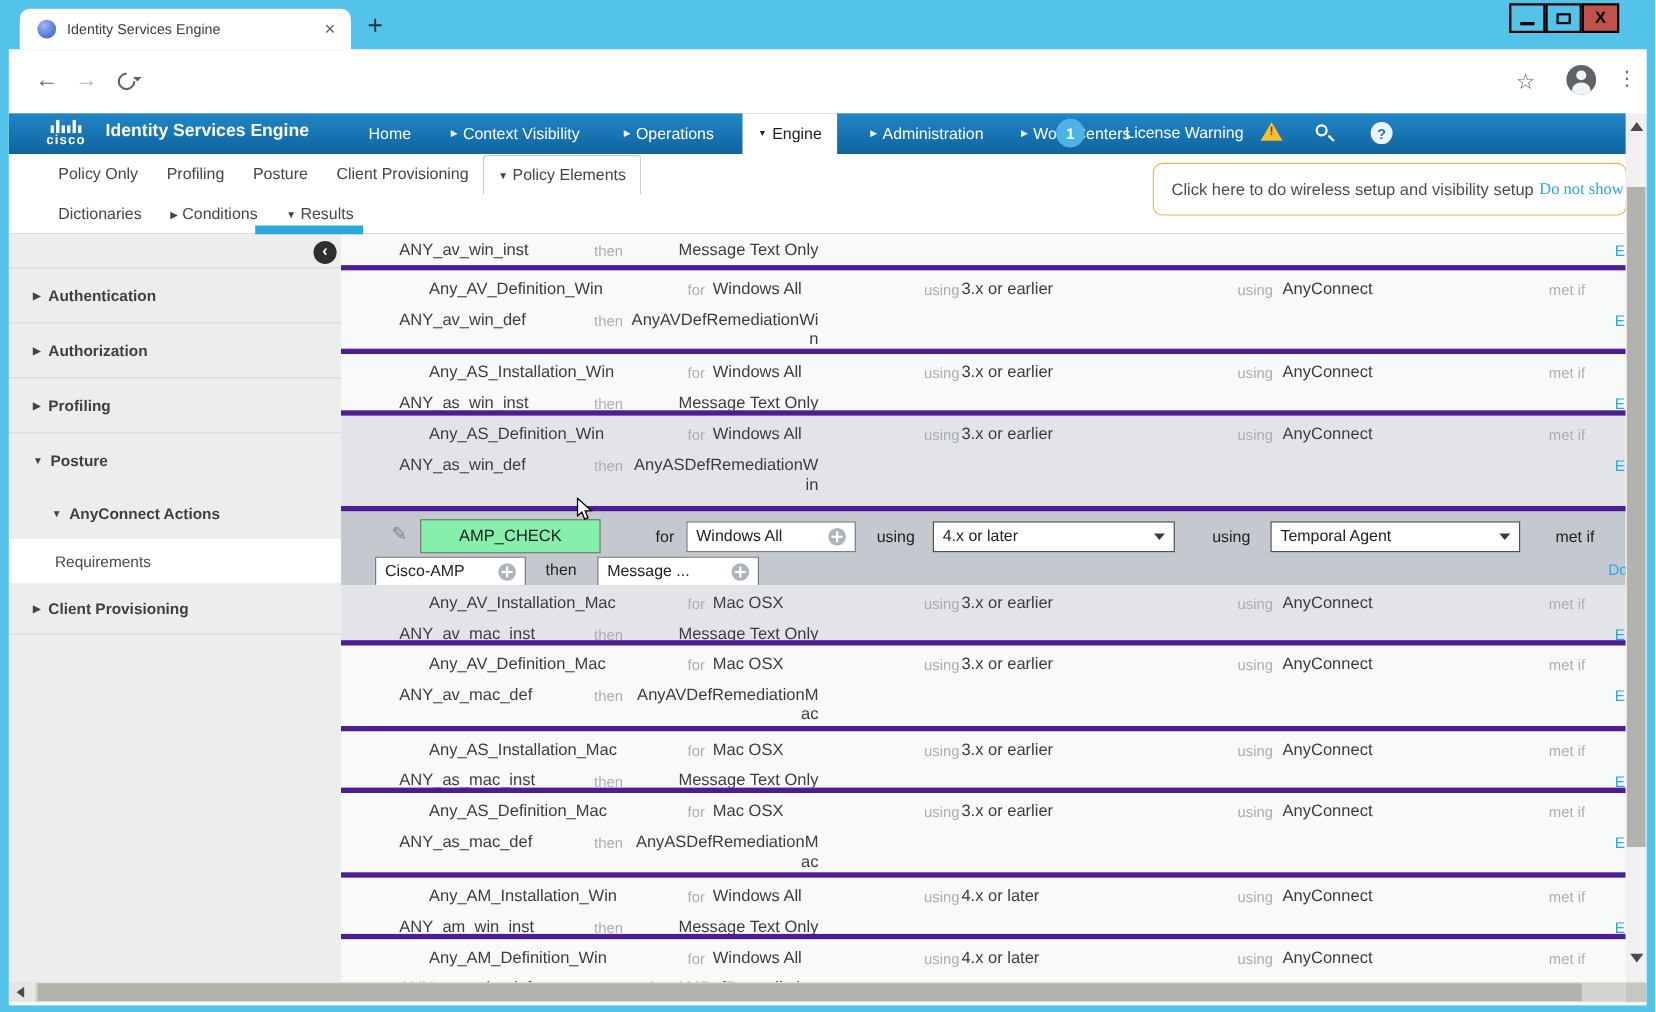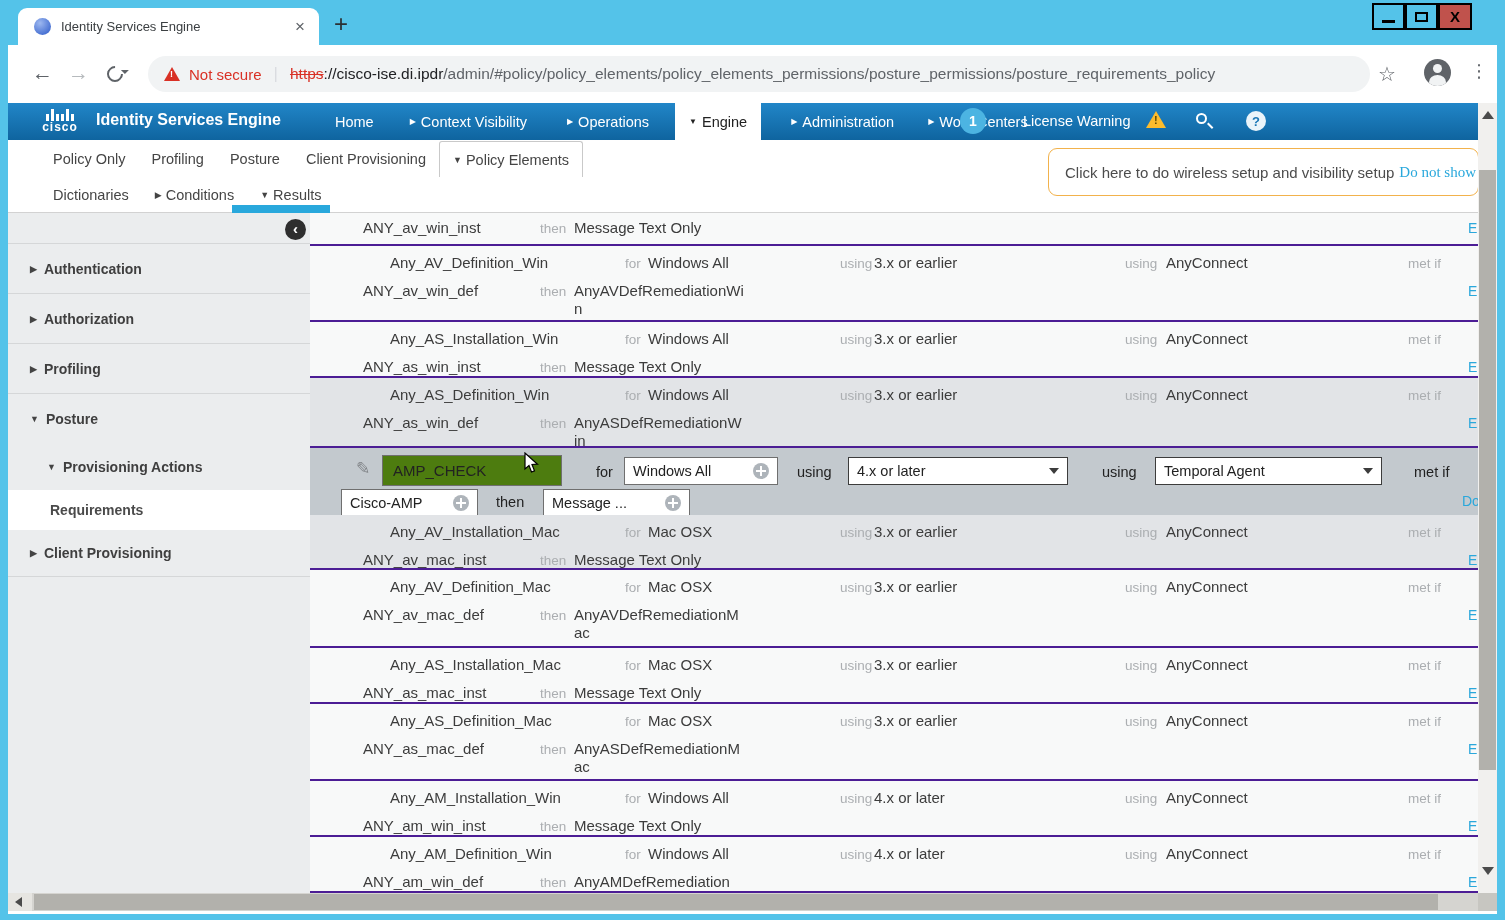--- a/index.html
+++ b/index.html
@@ -82,45 +82,45 @@
   
   #sidebar { position:absolute; left:8px; top:213px; width:302px; height:680px; background:#ebedee; }
   #collapse-row { height:30px; position:relative; }
   #collapse-btn { position:absolute; right:4px; top:6px; width:21px; height:21px; border-radius:50%; background:#2e2e2e; color:#fff; font-size:15px; font-weight:bold; text-align:center; line-height:19px; }
   .sbitem { position:relative; display:flex; align-items:center; font-size:14px; font-weight:bold; color:#3f3f3f; }
   .sbitem .tri { font-size:9px; color:#444; margin-right:7px; }
   .sbitem.bt { border-top:1px solid #d5d7d8; }
   .sbitem.bb { border-bottom:1px solid #d5d7d8; }
   .sbitem.lv0 { padding-left:22px; }
   .sbitem.lv1 { padding-left:39px; }
-  .sbitem.lv2 { padding-left:42px; font-weight:bold; color:#4a4a4a; }
+  .sbitem.lv2 { padding-left:42px; font-weight:normal; color:#4a4a4a; }
   .sbitem.sel { background:#fff; }
 
   
   #content { position:absolute; left:310px; top:213px; width:1168px; height:680px; overflow:hidden; background:#f8f9f9; }
-  .row { position:relative; width:1168px; background:#f8f9f9; border-bottom:2px solid #4c1d95; overflow:hidden; }
+  .row { position:relative; width:1168px; background:#f8f9f9; border-bottom:5px solid #4c1d95; overflow:hidden;text-align:right; }
   .row.sel { background:#e2e4e7; }
   .rtxt { position:absolute; font-size:15px; color:#3c3c3c; white-space:nowrap; }
   .rkw  { position:absolute; font-size:13.5px; color:#abaeb1; white-space:nowrap; }
   .c-name { left:68px; top:8px;margin-left:12px; } .c-for { left:315px; top:10px; } .c-os { left:338px; top:8px; }
   .c-using1 { left:530px; top:10px; } .c-ver { left:564px; top:8px; }
   .c-using2 { left:815px; top:10px; } .c-agent { left:856px; top:8px; }
   .c-met { left:1098px; top:10px; }
   .c-cond { left:53px; top:36px; } .c-then { left:230px; top:38px; }
   .c-rem { left:264px; top:36px; width:170px; white-space:normal; word-break:break-all; line-height:18px; }
   .c-edit { position:absolute; left:1158px; top:37px; font-size:14px; color:#2aa7db; }
   .row.partial .c-cond { top:6px; } .row.partial .c-then { top:8px; }
   .row.partial .c-rem { top:6px; } .row.partial .c-edit { top:7px; }
 
   
   #editor { position:relative; width:1168px; height:67px; background:#c3c9ce; overflow:hidden; }
   .ebox { position:absolute; background:#fff; border:1px solid #6f6f6f; display:flex; align-items:center; font-size:14.5px; color:#222; padding:0 8px; }
   .elabel { position:absolute; font-size:14.5px; color:#222; white-space:nowrap; }
   #pencil { position:absolute; left:46px; top:10px; font-size:17px; color:#808488; }
-  #ed-name { left:72px; top:7px; width:180px; height:31px; border:1px solid #6f6f6f; background:#4d7c0f; font-size:15px; color:#222; padding:0 10px; font-family:"Liberation Sans",sans-serif; }
+  #ed-name { left:72px; top:7px; width:164px; height:31px; border:1px solid #6f6f6f; background:#86efac; font-size:15px; color:#222; padding:0 10px; font-family:"Liberation Sans",sans-serif;text-align:center; }
   #ed-os { left:314px; top:9px; width:154px; height:28px; }
   #ed-sel1 { left:538px; top:9px; width:220px; height:28px; border-color:#3c3c3c; }
   #ed-sel2 { left:845px; top:9px; width:227px; height:28px; border-color:#3c3c3c; }
   #ed-cond { left:31px; top:41px; width:137px; height:27px; }
   #ed-rem { left:233px; top:41px; width:147px; height:27px; }
   .ebox .grow { flex:1; }
   .picker { width:16px; height:16px; border-radius:50%; background:#aeb4ba; position:relative; flex:none; }
   .picker::before { content:""; position:absolute; left:3px; top:7px; width:10px; height:2px; background:#fff; }
   .picker::after { content:""; position:absolute; left:7px; top:3px; width:2px; height:10px; background:#fff; }
   .caret { width:0; height:0; border-left:5px solid transparent; border-right:5px solid transparent; border-top:6px solid #3c3c3c; flex:none; }
@@ -165,28 +165,20 @@
     <div class="winbtn" id="btn-close">X</div>
   </div>
   <div class="edge" id="edge-l"></div>
   <div class="edge" id="edge-r"></div>
   <div class="edge" id="edge-b"></div>
 
   <div id="toolbar">
     <span class="navico" id="ico-back">←</span>
     <span class="navico" id="ico-fwd">→</span>
     <span id="ico-reload" style="position:absolute;"></span>
-    <div id="urlbar">
-      <span id="warn-tri"></span>
-      <span id="not-secure">Not secure</span>
-      <span id="url-sep">|</span>
-      <span id="url-scheme">https</span>
-        <span id="url-host">://cisco-ise.di.ipdr</span>
-        <span id="url-path">/admin/#policy/policy_elements/policy_elements_permissions/posture_permissions/posture_requirements_policy</span>
-    </div>
     <span id="ico-star">☆</span>
     <div id="avatar">
         <span class="head"></span>
         <span class="body"></span>
       </div>
     <span id="kebab">⋮</span>
   </div>
 
   <div id="isenav">
     <div id="cisco-logo">
@@ -290,21 +282,21 @@
         <div class="sbitem lv0 bt" style="height: 50px;">
           <span class="tri">▶</span>
           <span>Profiling</span>
         </div>
         <div class="sbitem lv0 bt" style="height: 50px;">
           <span class="tri">▼</span>
           <span>Posture</span>
         </div>
         <div class="sbitem lv1" style="height: 47px;">
           <span class="tri">▼</span>
-          <span>Provisioning Actions</span>
+          <span>AnyConnect Actions</span>
         </div>
         <div class="sbitem lv2 sel" style="height: 40px;">
           <span>Requirements</span>
         </div>
         <div class="sbitem lv0 bb" style="height: 47px;">
           <span class="tri">▶</span>
           <span>Client Provisioning</span>
         </div>
       </div>
   </div>
@@ -338,21 +330,21 @@
           <span class="rkw c-using1">using</span>
           <span class="rtxt c-ver">3.x or earlier</span>
           <span class="rkw c-using2">using</span>
           <span class="rtxt c-agent">AnyConnect</span>
           <span class="rkw c-met">met if</span>
           <span class="rtxt c-cond">ANY_as_win_inst</span>
           <span class="rkw c-then">then</span>
           <span class="rtxt c-rem">Message Text Only</span>
           <span class="c-edit">E</span>
         </div>
-        <div class="row sel" style="height: 70px;">
+        <div class="row sel" style="height: 87px;">
           <span class="rtxt c-name">Any_AS_Definition_Win</span>
           <span class="rkw c-for">for</span>
           <span class="rtxt c-os">Windows All</span>
           <span class="rkw c-using1">using</span>
           <span class="rtxt c-ver">3.x or earlier</span>
           <span class="rkw c-using2">using</span>
           <span class="rtxt c-agent">AnyConnect</span>
           <span class="rkw c-met">met if</span>
           <span class="rtxt c-cond">ANY_as_win_def</span>
           <span class="rkw c-then">then</span>

